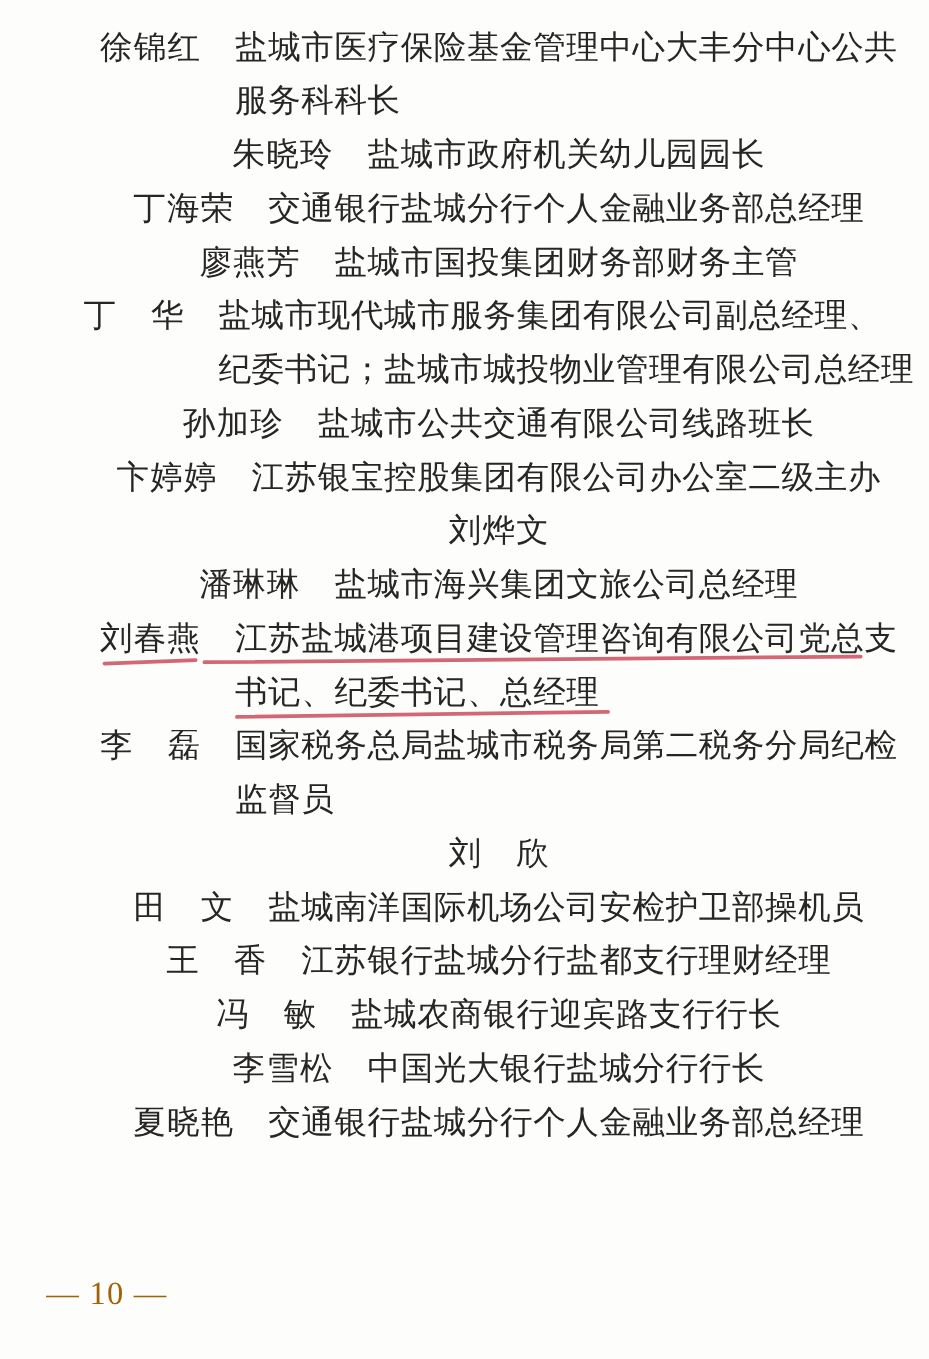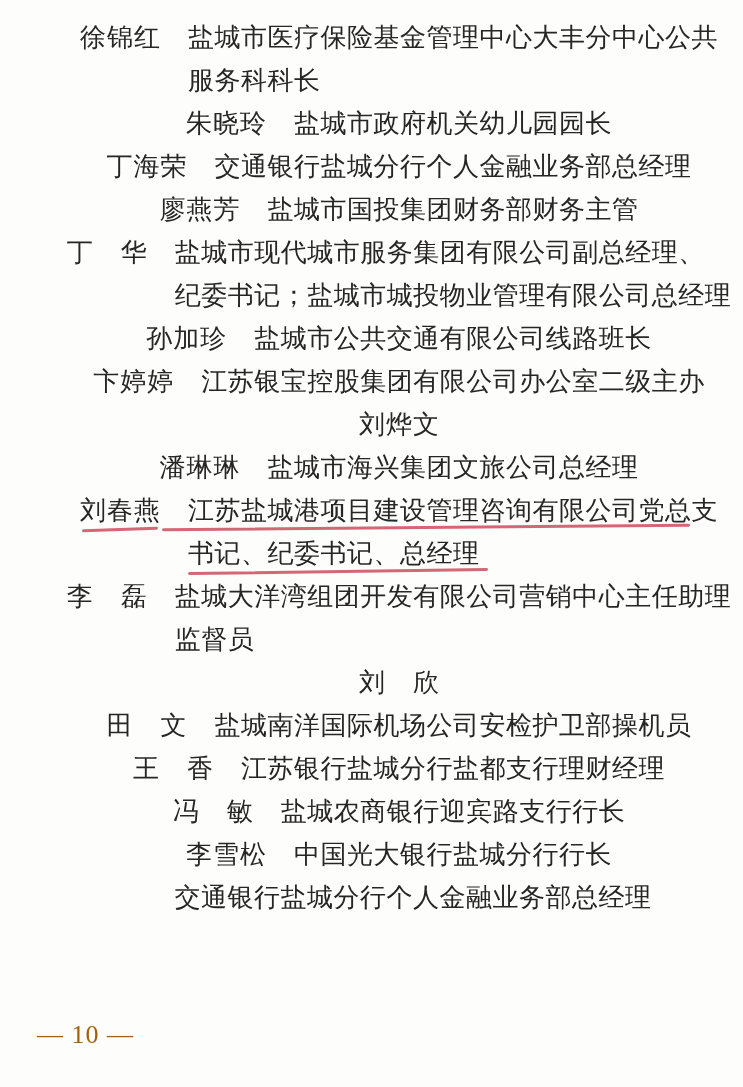--- a/index.html
+++ b/index.html
@@ -155,21 +155,21 @@
     <div class="name u-name">刘春燕</div>
     <div class="title">
         <div class="tline u-l1">江苏盐城港项目建设管理咨询有限公司党总支</div>
         <div class="tline u-l2">书记、纪委书记、总经理</div>
       </div>
   </div>
 
   <div class="entry">
     <div class="name">李　磊</div>
     <div class="title">
-        <div class="tline">盐城大洋湾组团开发有限公司营销中心主任助理</div>
+        <div class="tline">国家税务总局盐城市税务局第二税务分局纪检</div>
         <div class="tline">监督员</div>
       </div>
   </div>
 
   <div class="entry">
     <div class="name">刘　欣</div>
   </div>
 
   <div class="entry">
     <div class="name">田　文</div>
@@ -193,19 +193,20 @@
   </div>
 
   <div class="entry">
     <div class="name">李雪松</div>
     <div class="title">
         <div class="tline">中国光大银行盐城分行行长</div>
       </div>
   </div>
 
   <div class="entry">
+    <div class="name">夏晓艳</div>
     <div class="title">
         <div class="tline">交通银行盐城分行个人金融业务部总经理</div>
       </div>
   </div>
 </div>
 
 <div class="pageno">— 10 —</div>
 
 </body></html>

